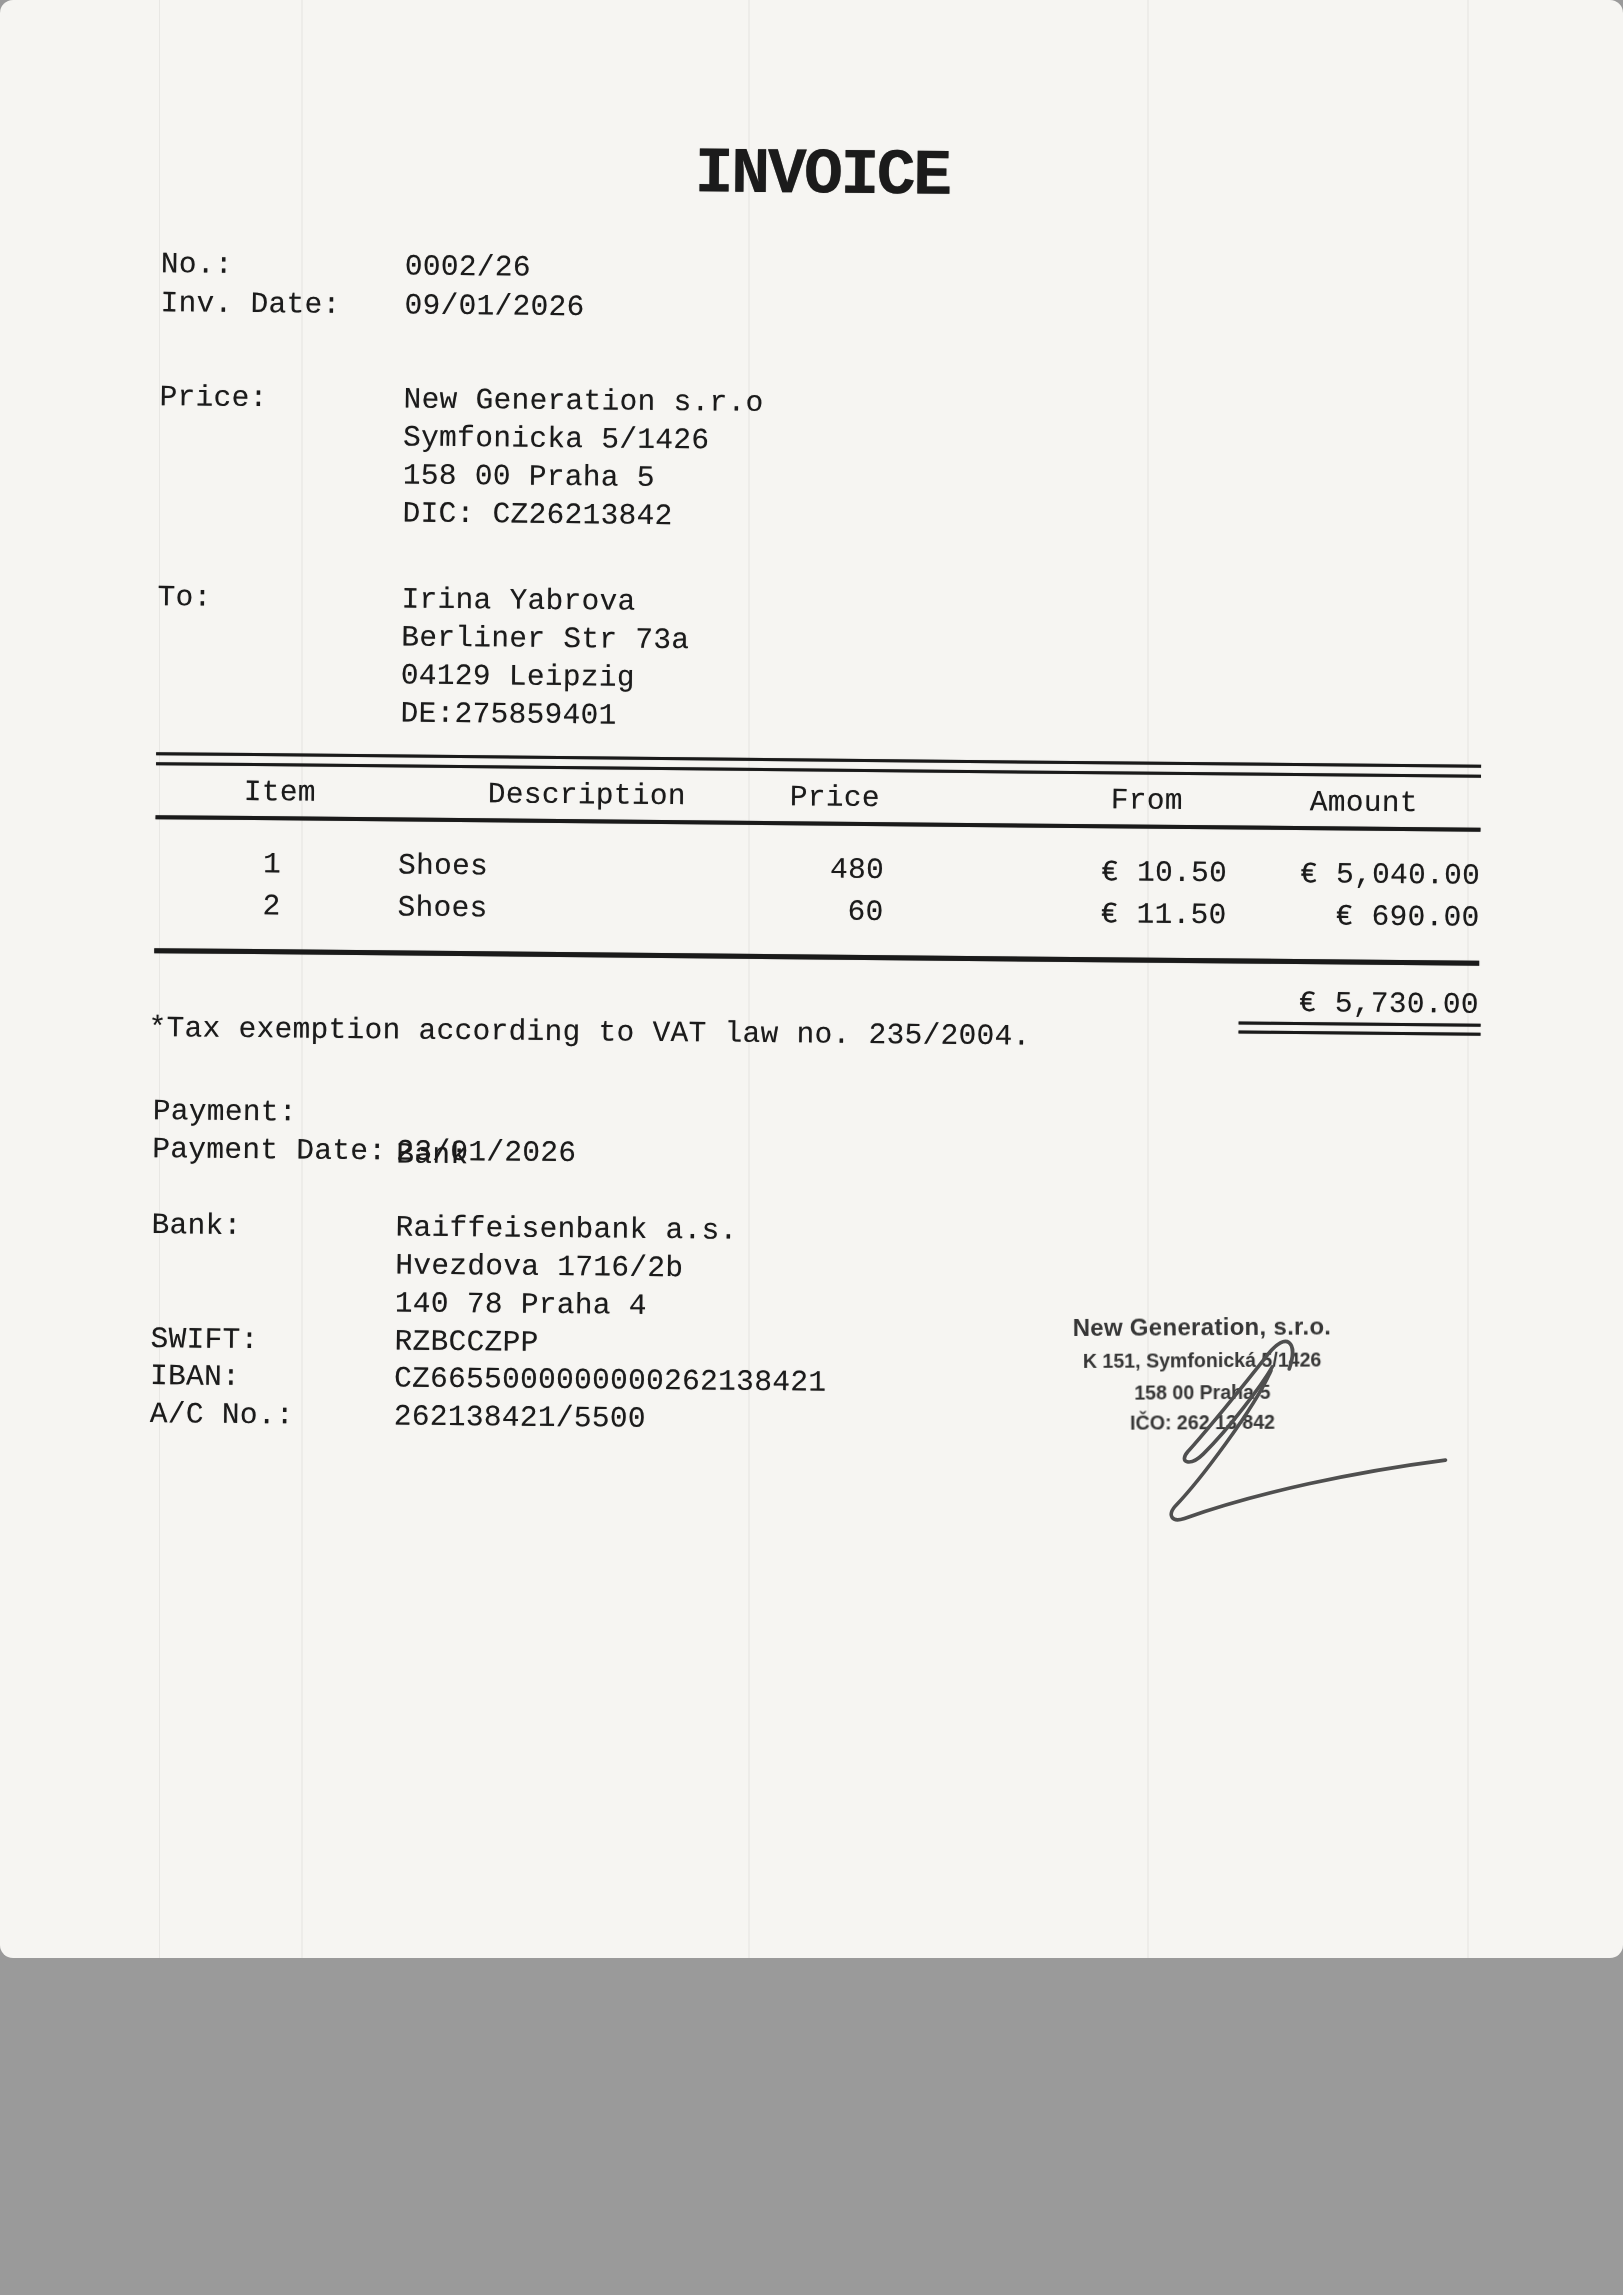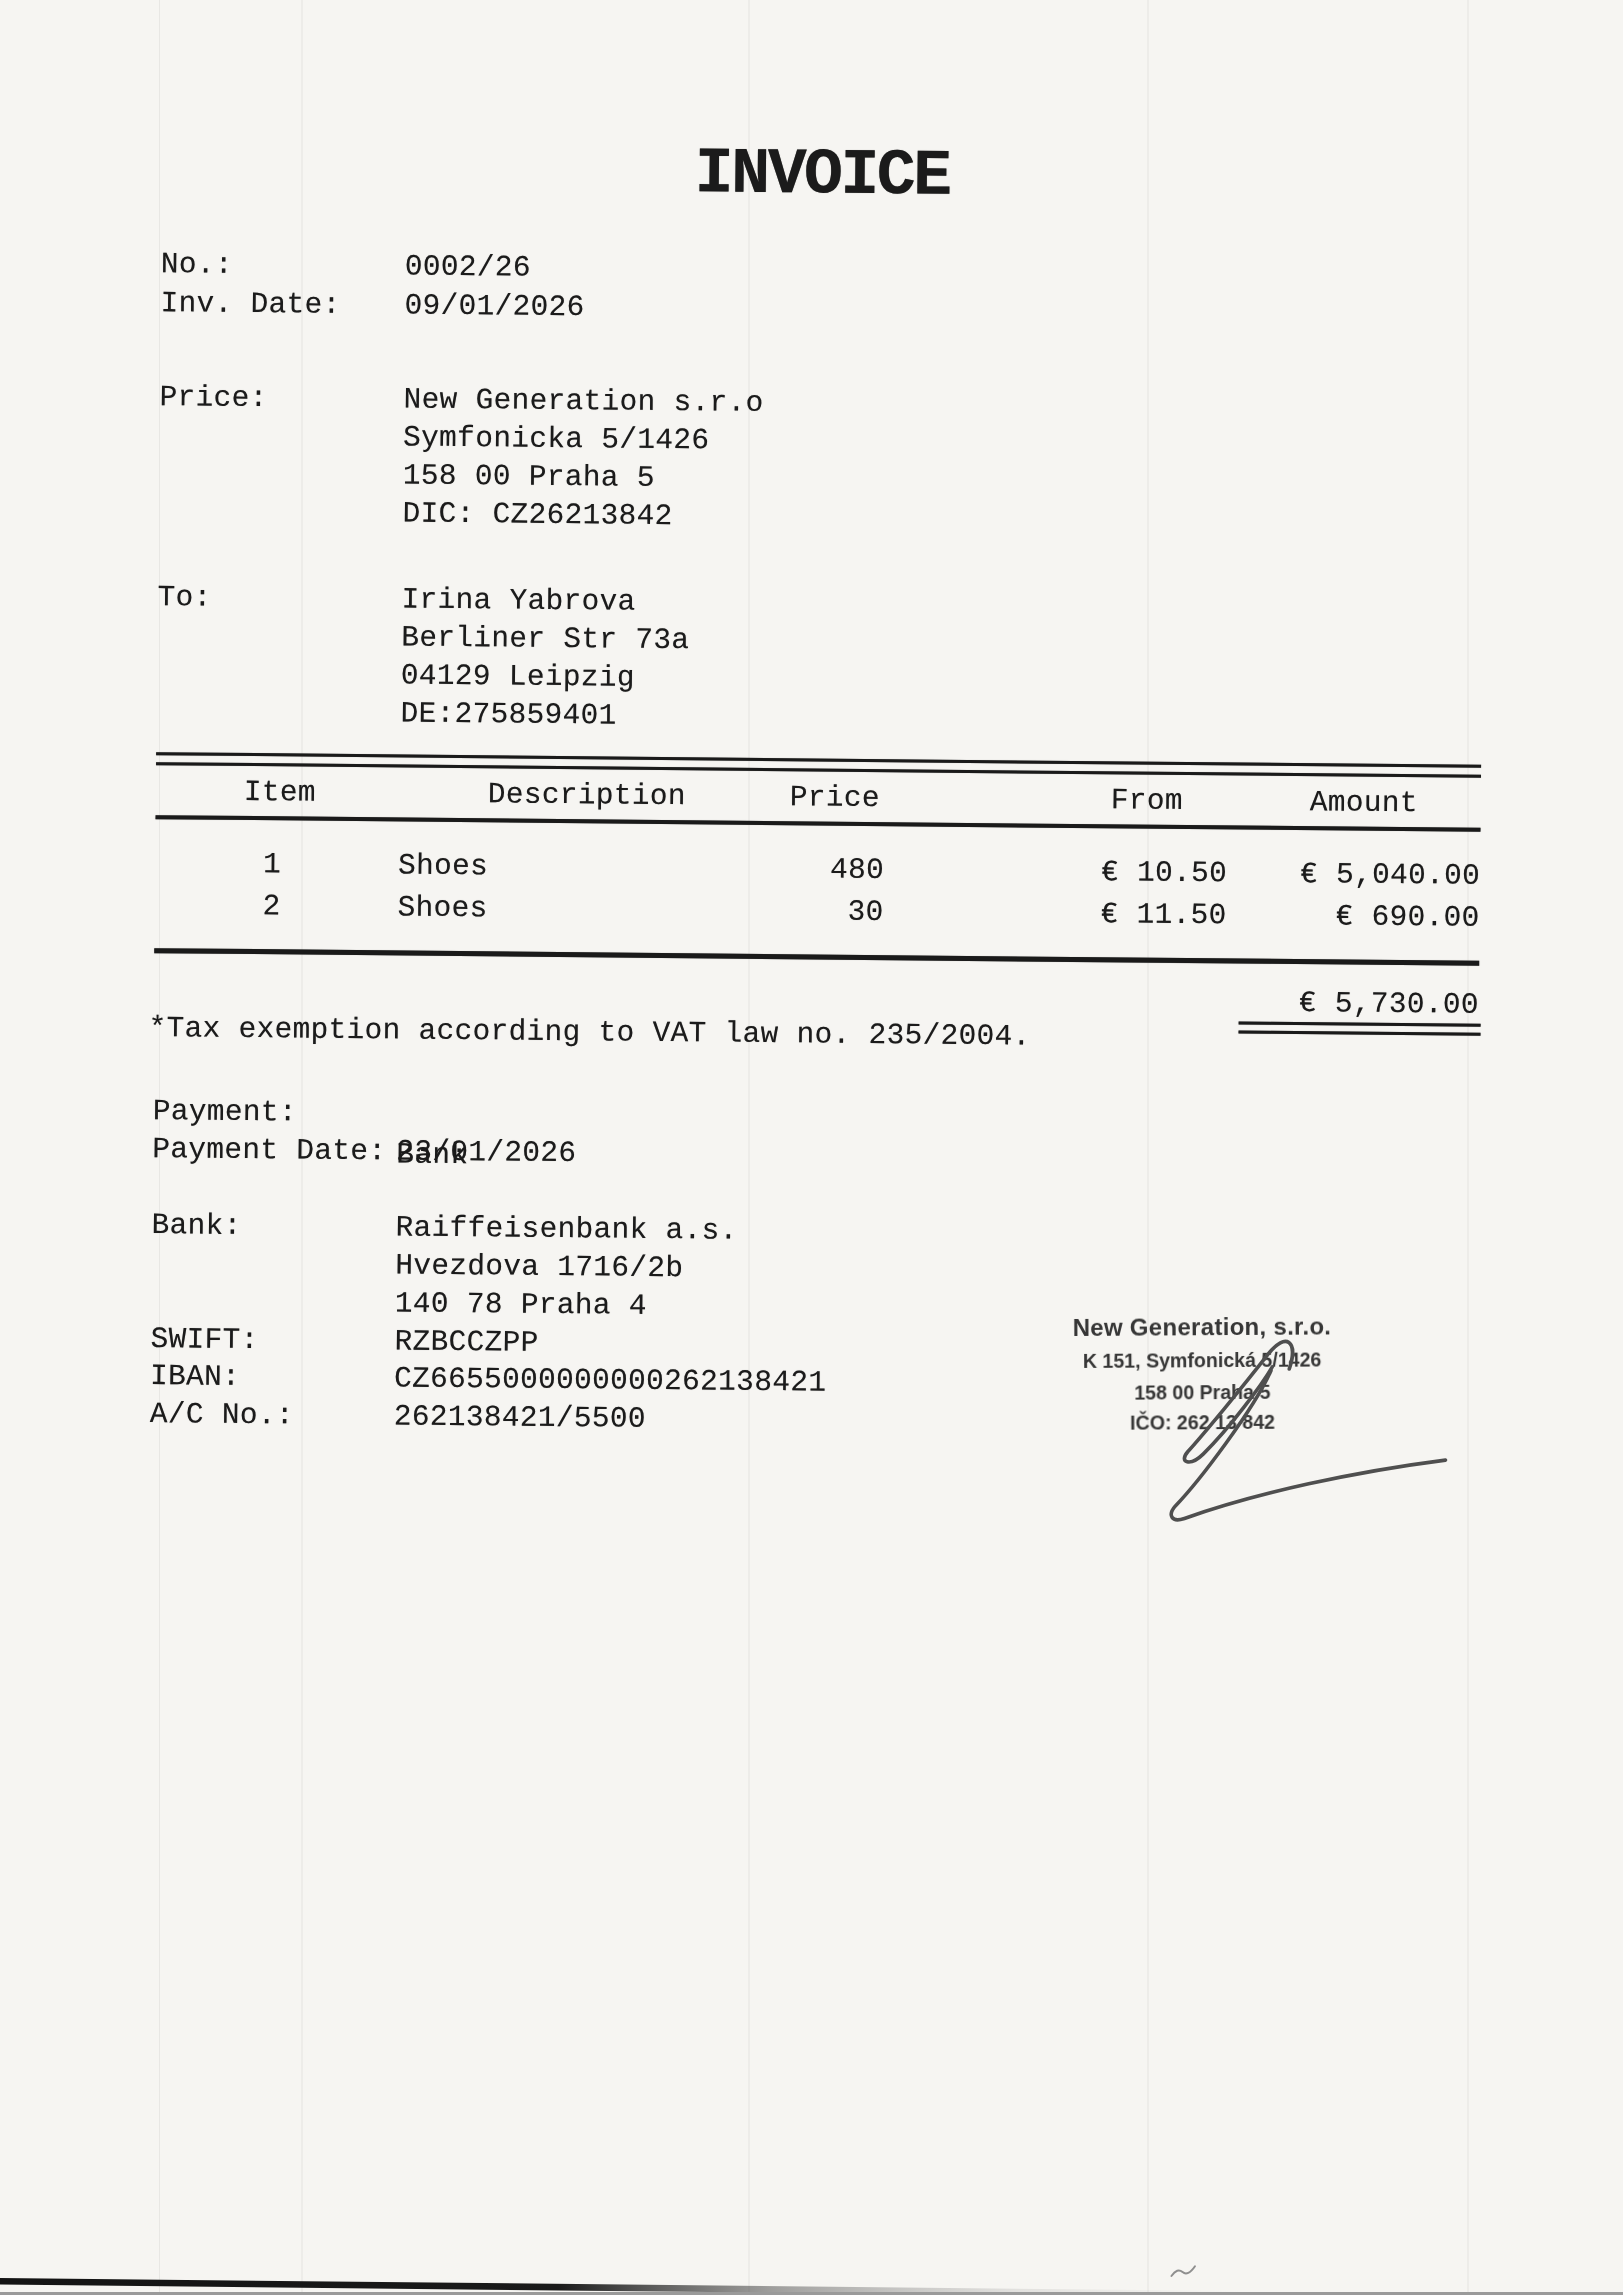--- a/index.html
+++ b/index.html
@@ -1,23 +1,24 @@
 <!DOCTYPE html>
 <html style="font-size:10.5px"><head>
 <meta charset="utf-8">
 <style>
   html, body { margin: 0; padding: 0; background: #9a9a9a; }
   .page {
     position: relative;
     width: 1623px;
-    height: 2292px;
+    height: 1958px;
     background: #f6f5f2;
     overflow: hidden;
     font-family: "Liberation Mono", "DejaVu Sans Mono", monospace;
     color: #1b1b1b;
+    border-radius: 13px;
   }
   
   .streak {
     position: absolute; top: 0; bottom: 0; width: 2px;
     background: rgba(50, 50, 50, 0.045);
   }
   .streak.dark { background: rgba(50, 50, 50, 0.07); width: 1.3px; }
   
   .tilt {
     position: absolute; left: 0; top: 0; width: 1623px; height: 2295px;
@@ -100,21 +101,21 @@
     <div class="t" style="left:1316px; top:774px;">Amount</div>
 
     <div class="t" style="left:270px; top:846px;">1</div>
     <div class="t" style="left:405px; top:846px;">Shoes</div>
     <div class="t center" style="left:799px; top:846px; width:92px;">480</div>
     <div class="t right" style="right:389px; top:846px;">€ 10.50</div>
     <div class="t right" style="right:136px; top:846px;">€ 5,040.00</div>
 
     <div class="t" style="left:270px; top:888px;">2</div>
     <div class="t" style="left:405px; top:888px;">Shoes</div>
-    <div class="t center" style="left:799px; top:888px; width:92px;">30</div>
+    <div class="t center" style="left:799px; top:888px; width:92px;">60</div>
     <div class="t right" style="right:389px; top:888px;">€ 11.50</div>
     <div class="t right" style="right:136px; top:888px;">€ 690.00</div>
 
     <div class="t right" style="right:136px; top:975px;">€ 5,730.00</div>
     <div class="rule" style="left:1247px; top:1011px; width:242px; height:3.3px;"></div>
     <div class="rule" style="left:1247px; top:1020px; width:242px; height:3.3px;"></div>
 
     <div class="t" style="left:157px; top:1011px;">*Tax exemption according to VAT law no. 235/2004.</div>
 
     <div class="t" style="left:162px; top:1094px;">Payment:</div>

